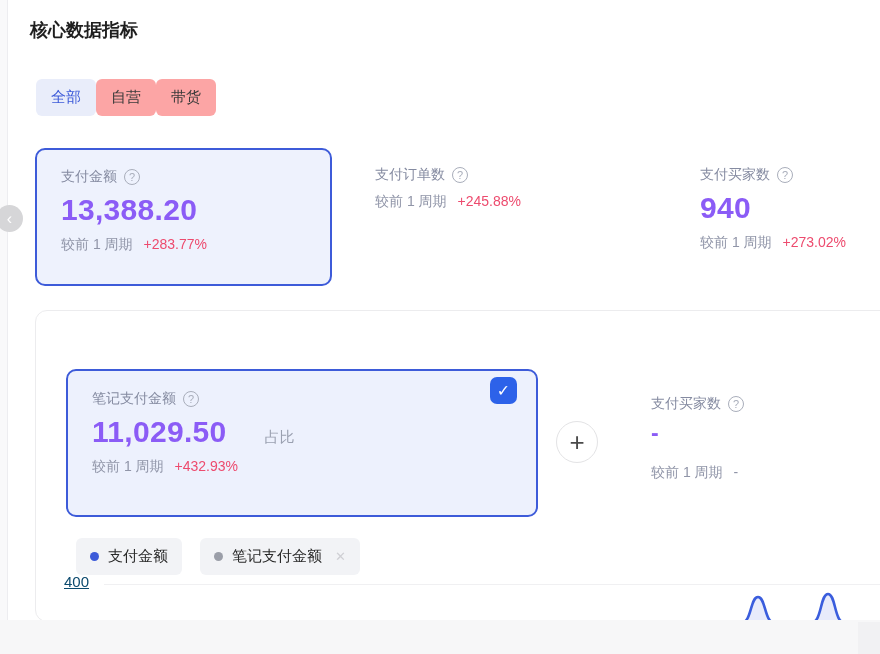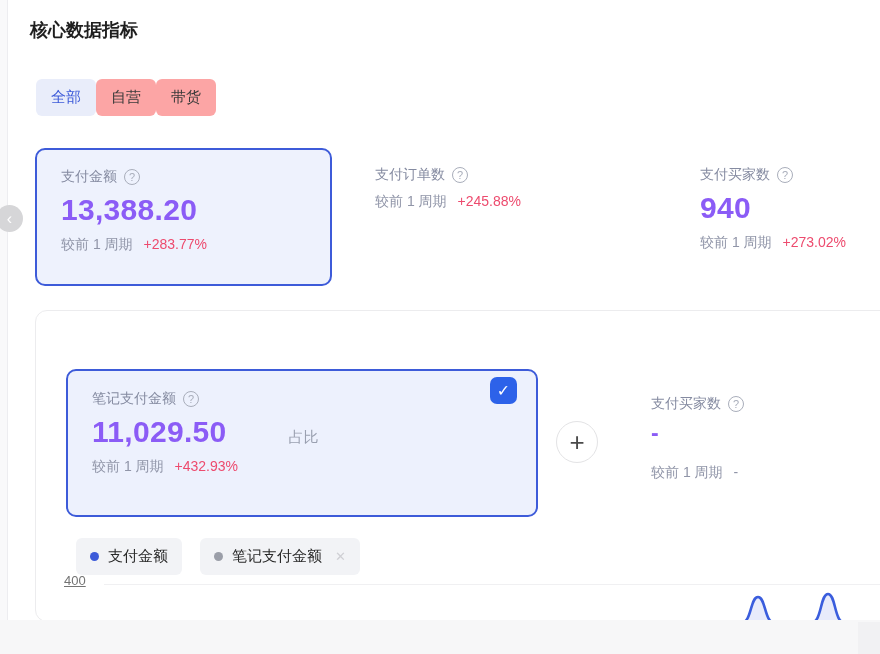--- a/index.html
+++ b/index.html
@@ -34,42 +34,42 @@
   .m-foot .chg { margin-left:7px; color:#ed4b6e; }
 
   .panel { position:absolute; left:35px; top:310px; width:880px; height:312px; background:#fff;
            border:1px solid #ececee; border-radius:12px; }
 
   .sub-card { position:absolute; left:30px; top:58px; width:472px; height:148px; background:#edf1fd;
               border:2px solid #3d5bd9; border-radius:10px; padding:19px 24px; cursor:pointer; }
   .checkbox { position:absolute; top:6px; right:19px; width:27px; height:27px; background:#2d62e9;
               border-radius:7px; color:#fff; font-size:16px; line-height:27px; text-align:center; cursor:pointer; }
   .value-row { display:flex; align-items:baseline; }
-  .ratio { margin-left:62px; display:flex; align-items:baseline; gap:16px; }
+  .ratio { margin-left:38px; display:flex; align-items:baseline; gap:16px; }
   .ratio-label { font-size:15px; color:#9aa0b0; }
   .ratio-value { font-size:32px; font-weight:bold; color:#2d52d6; }
 
   .add-btn { position:absolute; left:520px; top:110px; width:42px; height:42px; border-radius:50%;
              background:#fff; border:1.5px solid #e3e3e5; color:#4a4a4a; font-size:26px; font-weight:300;
              line-height:36px; text-align:center; cursor:pointer; padding:0; }
 
   .live-block { position:absolute; left:615px; top:84px; cursor:pointer; }
   .live-block .m-value { font-size:23px; }
   .live-block .m-foot { margin-top:17px; }
   .live-block .m-foot .chg { color:#9095a8; }
 
   .legend { position:absolute; left:40px; top:227px; display:flex; gap:18px; }
   .legend-tag { display:inline-flex; align-items:center; gap:9px; padding:9px 14px; border-radius:6px;
                 background:#f2f3f6; font-size:15px; color:#2a2a2a; font-weight:500; cursor:pointer; }
   .dot { width:9px; height:9px; border-radius:50%; }
   .dot.blue { background:#3d5bd9; }
   .dot.gray { background:#9b9ea8; }
   .legend-close { color:#cfcfd4; font-size:13px; margin-left:4px; cursor:pointer; }
 
-  .ytick { position:absolute; left:28px; top:262px; font-size:13px; color:#737373;text-decoration:underline; }
+  .ytick { position:absolute; left:28px; top:262px; font-size:15px; color:#0c4a6e;text-decoration:underline; }
   .gridline { position:absolute; left:68px; top:273px; width:790px; height:1px; background:#f0f0f2; }
   .curves { position:absolute; left:660px; top:276px; }
 
   .footer-band { position:absolute; left:0; top:620px; width:880px; height:34px; background:#f7f7f8; }
   .scroll-corner { position:absolute; right:0; top:622px; width:22px; height:32px; background:#f1f1f3; }
 </style>
 </head>
 <body>
 
 <div class="stage">

